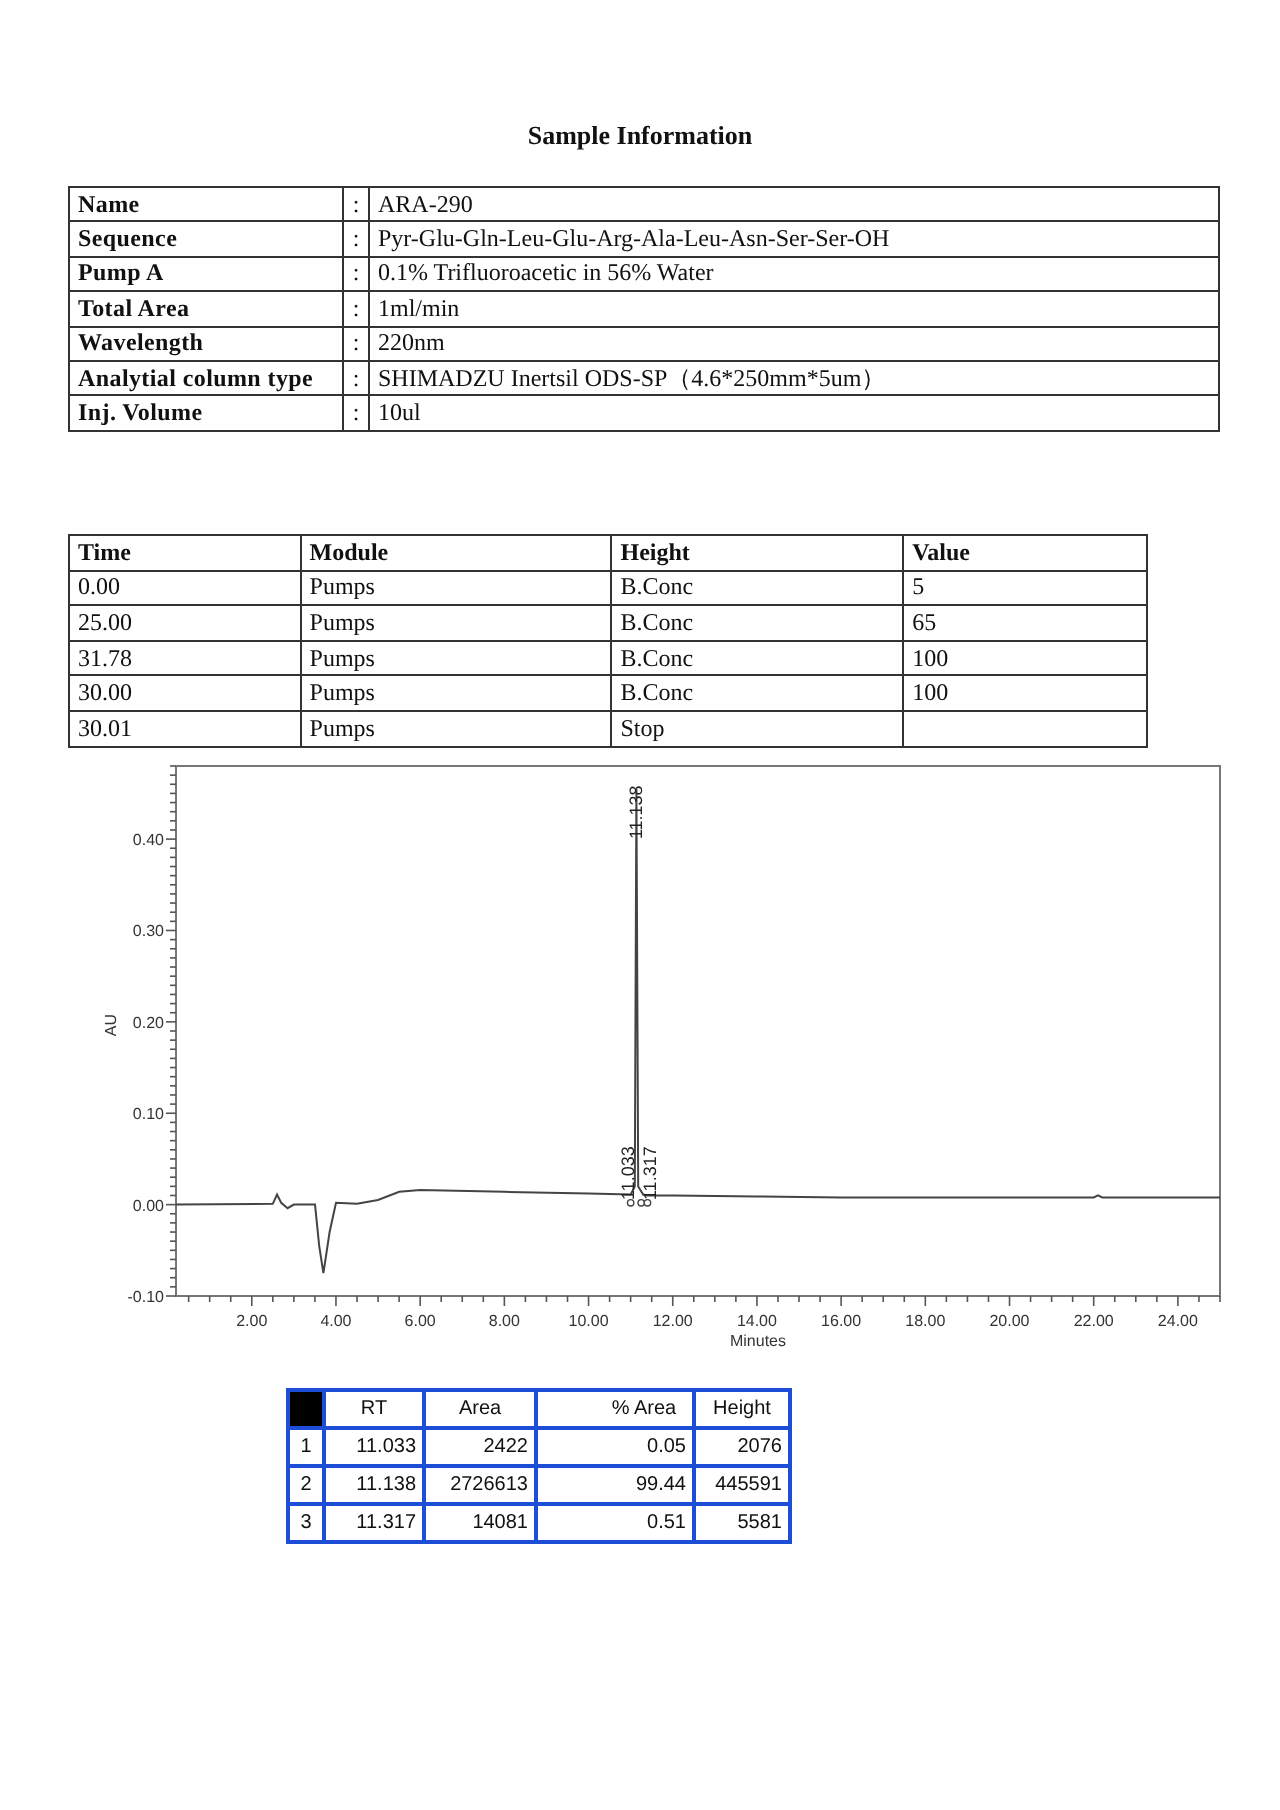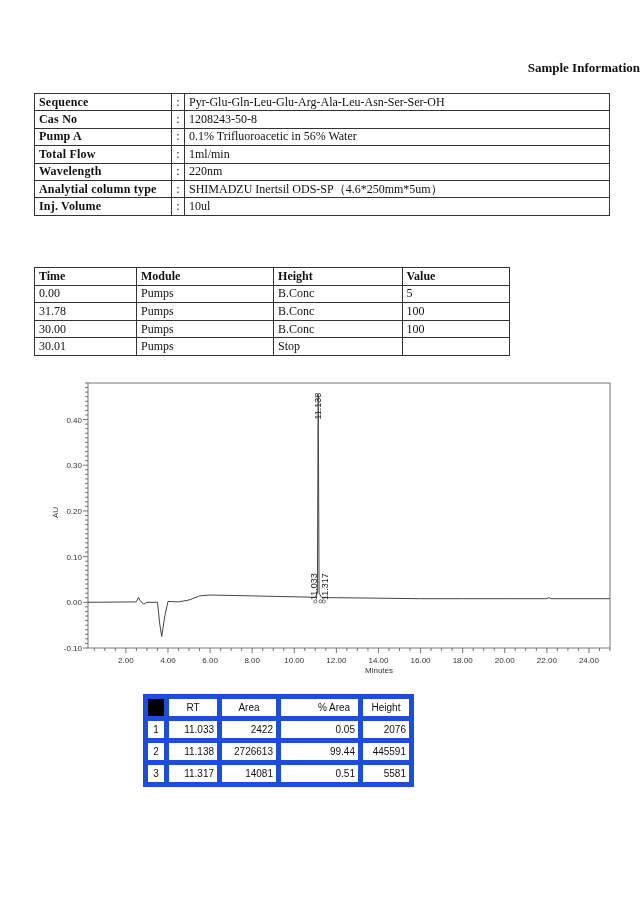--- a/index.html
+++ b/index.html
@@ -1,59 +1,59 @@
 <!DOCTYPE html>
 <html><head>
 <meta charset="utf-8">
 <style>
   html, body { margin:0; padding:0; background:#ffffff; }
   body { width:640px; height:905px; position:relative; overflow:hidden; font-family:"Liberation Serif", serif; color:#111; }
-  .title { position:absolute; left:0; top:60px; width:640px; text-align:right; font-weight:bold; font-size:13px; }
+  .title { position:absolute; left:0; top:60px; width:640px; text-align:center; font-weight:bold; font-size:13px; }
   table.info { position:absolute; left:34px; top:93px; width:576px; border-collapse:collapse; font-size:12px; }
   table.info td { border:1.5px solid #333; height:16.4px; padding:0 4px; line-height:15px; }
   table.info td.k { width:128px; font-weight:bold; letter-spacing:0.2px; }
   table.info td.c { width:8px; text-align:center; padding:0 2px; }
-  table.method { position:absolute; left:34px; top:267px; width:476px; border-collapse:collapse; font-size:12px; }
+  table.method { position:absolute; left:34px; top:267px; width:540px; border-collapse:collapse; font-size:12px; }
   table.method td, table.method th { border:1.2px solid #333; height:16.6px; padding:0 4px; text-align:left; font-weight:normal; line-height:15px; }
   table.method th { font-weight:bold; }
   .chart { position:absolute; left:0; top:380px; width:640px; height:300px; }
   .chart svg { position:absolute; left:0; top:0; }
   .ylab { font-family:"Liberation Sans", sans-serif; font-size:8px; fill:#333; }
   .peaklab { font-family:"Liberation Sans", sans-serif; font-size:9px; fill:#222; }
   table.peaks { position:absolute; left:143px; top:694px; border-collapse:collapse; font-family:"Liberation Sans", sans-serif; font-size:10px; }
-  table.peaks td, table.peaks th { border:5px solid #1d4ed8; height:17px; padding:0 3px; font-weight:normal; }
+  table.peaks td, table.peaks th { border:2px solid #1d4ed8; height:17px; padding:0 3px; font-weight:normal; }
   table.peaks th { text-align:center; }
   table.peaks td.num { text-align:right; }
   table.peaks td.idx { text-align:center; width:10px; }
   table.peaks th.corner { background:#000; width:10px; }
 </style>
 </head>
 <body>
 
 <div class="title">Sample Information</div>
 
 <table class="info">
   <tbody id="info-body">
       <tr>
+        <td class="k">Name</td>
+        <td class="c">:</td>
+        <td class="v">ARA-290</td>
+      </tr>
+      <tr>
         <td class="k">Sequence</td>
         <td class="c">:</td>
         <td class="v">Pyr-Glu-Gln-Leu-Glu-Arg-Ala-Leu-Asn-Ser-Ser-OH</td>
       </tr>
       <tr>
-        <td class="k">Cas No</td>
-        <td class="c">:</td>
-        <td class="v">1208243-50-8</td>
-      </tr>
-      <tr>
         <td class="k">Pump A</td>
         <td class="c">:</td>
         <td class="v">0.1% Trifluoroacetic in 56% Water</td>
       </tr>
       <tr>
-        <td class="k">Total Flow</td>
+        <td class="k">Total Area</td>
         <td class="c">:</td>
         <td class="v">1ml/min</td>
       </tr>
       <tr>
         <td class="k">Wavelength</td>
         <td class="c">:</td>
         <td class="v">220nm</td>
       </tr>
       <tr>
         <td class="k">Analytial column type</td>
@@ -76,20 +76,26 @@
         <th>Height</th>
         <th>Value</th>
       </tr>
     </thead>
   <tbody id="method-body">
       <tr>
         <td>0.00</td>
         <td>Pumps</td>
         <td>B.Conc</td>
         <td>5</td>
+      </tr>
+      <tr>
+        <td>25.00</td>
+        <td>Pumps</td>
+        <td>B.Conc</td>
+        <td>65</td>
       </tr>
       <tr>
         <td>31.78</td>
         <td>Pumps</td>
         <td>B.Conc</td>
         <td>100</td>
       </tr>
       <tr>
         <td>30.00</td>
         <td>Pumps</td>

